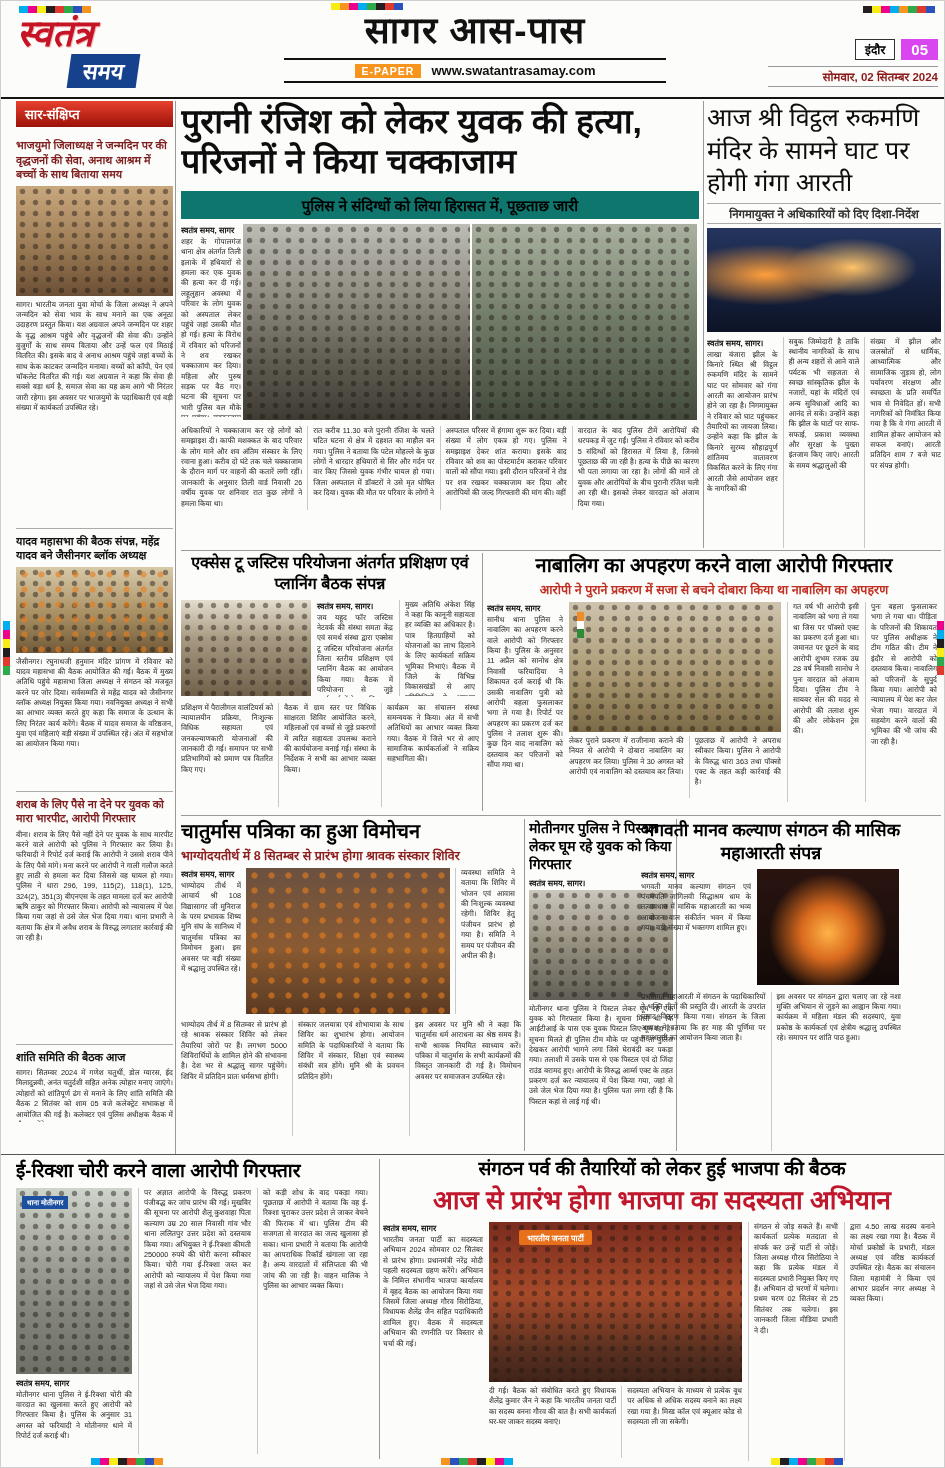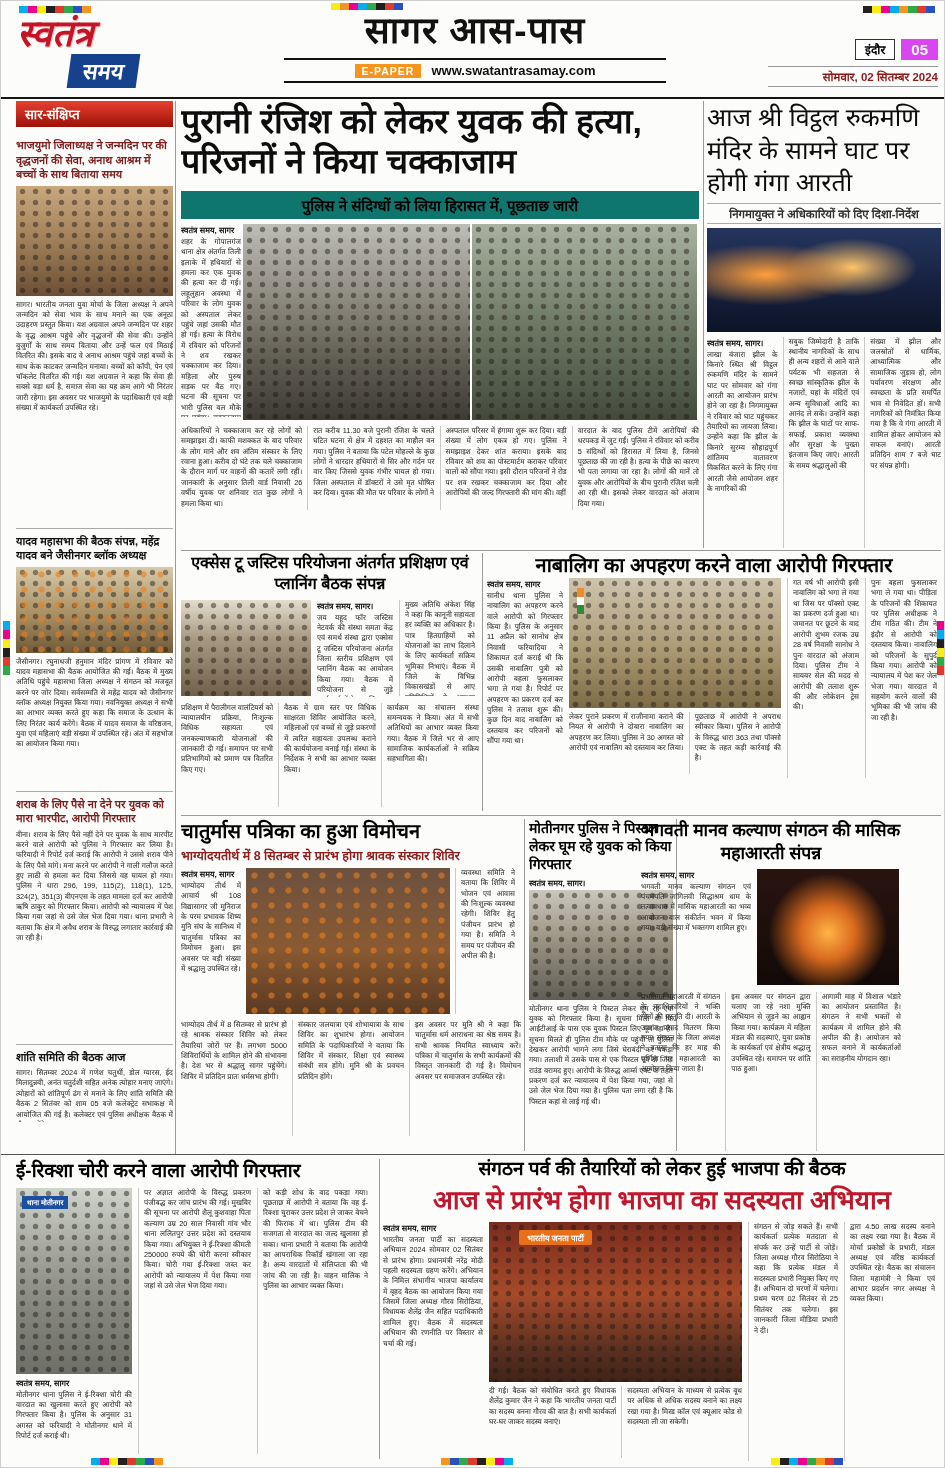--- a/index.html
+++ b/index.html
@@ -312,20 +312,21 @@
     <div class="cols">
       <p class="col body-text clip" style="height:104px">प्रशिक्षण में पैरालीगल वालंटियर्स को न्यायालयीन प्रक्रिया, निःशुल्क विधिक सहायता एवं जनकल्याणकारी योजनाओं की जानकारी दी गई। समापन पर सभी प्रतिभागियों को प्रमाण पत्र वितरित किए गए।</p>
       <p class="col body-text clip" style="height:104px">बैठक में ग्राम स्तर पर विधिक साक्षरता शिविर आयोजित करने, महिलाओं एवं बच्चों से जुड़े प्रकरणों में त्वरित सहायता उपलब्ध कराने की कार्ययोजना बनाई गई। संस्था के निर्देशक ने सभी का आभार व्यक्त किया।</p>
       <p class="col body-text clip" style="height:104px">कार्यक्रम का संचालन संस्था समन्वयक ने किया। अंत में सभी अतिथियों का आभार व्यक्त किया गया। बैठक में जिले भर से आए सामाजिक कार्यकर्ताओं ने सक्रिय सहभागिता की।</p>
     </div>
   </section>
   <div class="vrule" style="left:481px;top:552px;width:1px;height:258px"></div>
 
   <section class="minor">
     <h2 class="minor-hl">नाबालिग का अपहरण करने वाला आरोपी गिरफ्तार</h2>
+    <div class="minor-sub">आरोपी ने पुराने प्रकरण में सजा से बचने दोबारा किया था नाबालिग का अपहरण</div>
     <div class="minor-row">
       <div style="width:76px;flex:none">
         <div class="dateline">स्वतंत्र समय, सागर</div>
         <p class="body-text clip" style="height:188px">सानीध थाना पुलिस ने नाबालिग का अपहरण करने वाले आरोपी को गिरफ्तार किया है। पुलिस के अनुसार 11 अप्रैल को सानोध क्षेत्र निवासी फरियादिया ने शिकायत दर्ज कराई थी कि उसकी नाबालिग पुत्री को आरोपी बहला फुसलाकर भगा ले गया है। रिपोर्ट पर अपहरण का प्रकरण दर्ज कर पुलिस ने तलाश शुरू की। कुछ दिन बाद नाबालिग को दस्तयाब कर परिजनों को सौंपा गया था।</p>
       </div>
       <div style="width:212px;flex:none">
         <div class="ph" style="width:212px;height:130px;background:linear-gradient(180deg,#cfc4ae 0%,#ab9a74 55%,#7d6a46 100%)">
           <div class="dots"></div>
           <div style="position:absolute;left:8px;top:10px;width:7px;height:26px;background:linear-gradient(180deg,#f28c28 33%,#fff 33% 66%,#2e8b3a 66%)"></div>
         </div>
@@ -377,21 +378,20 @@
     <div class="bhag-row">
       <div style="width:110px;flex:none">
         <div class="dateline">स्वतंत्र समय, सागर</div>
         <p class="body-text clip" style="height:104px">भगवती मानव कल्याण संगठन एवं पंचमपति जांगिलवी सिद्धाश्रम धाम के तत्वावधान में मासिक महाआरती का भव्य आयोजन बाल संकीर्तन भवन में किया गया। बड़ी संख्या में भक्तगण शामिल हुए।</p>
       </div>
       <div class="ph" style="width:142px;height:116px;flex:none;background:radial-gradient(circle at 50% 55%, #ffb347 0%, #d96a1e 28%, rgba(217,106,30,0) 62%),linear-gradient(180deg,#2a1410 0%,#120a08 100%)"></div>
     </div>
     <div class="cols">
       <p class="col body-text clip" style="height:160px">प्रभातगत महाआरती में संगठन के पदाधिकारियों ने भक्ति गीतों की प्रस्तुति दी। आरती के उपरांत प्रसाद वितरण किया गया। संगठन के जिला अध्यक्ष ने बताया कि हर माह की पूर्णिमा पर महाआरती का आयोजन किया जाता है।</p>
       <p class="col body-text clip" style="height:160px">इस अवसर पर संगठन द्वारा चलाए जा रहे नशा मुक्ति अभियान से जुड़ने का आह्वान किया गया। कार्यक्रम में महिला मंडल की सदस्याएं, युवा प्रकोष्ठ के कार्यकर्ता एवं क्षेत्रीय श्रद्धालु उपस्थित रहे। समापन पर शांति पाठ हुआ।</p>
-      <p class="col body-text clip" style="height:160px">आगामी माह में विशाल भंडारे का आयोजन प्रस्तावित है। संगठन ने सभी भक्तों से कार्यक्रम में शामिल होने की अपील की है। आयोजन को सफल बनाने में कार्यकर्ताओं का सराहनीय योगदान रहा।</p>
     </div>
   </section>
 
   <div class="hrule" style="left:0;top:1153px;width:945px;height:1px;background:#555"></div>
 
   <section class="rickshaw">
     <h2 class="rick-hl">ई-रिक्शा चोरी करने वाला आरोपी गिरफ्तार</h2>
     <div class="rick-row">
       <div class="rick-left">
         <div class="ph" style="width:116px;height:186px;background:linear-gradient(180deg,#cfd4cc 0%,#a9aba0 30%,#84867b 65%,#6e6f66 100%)">

